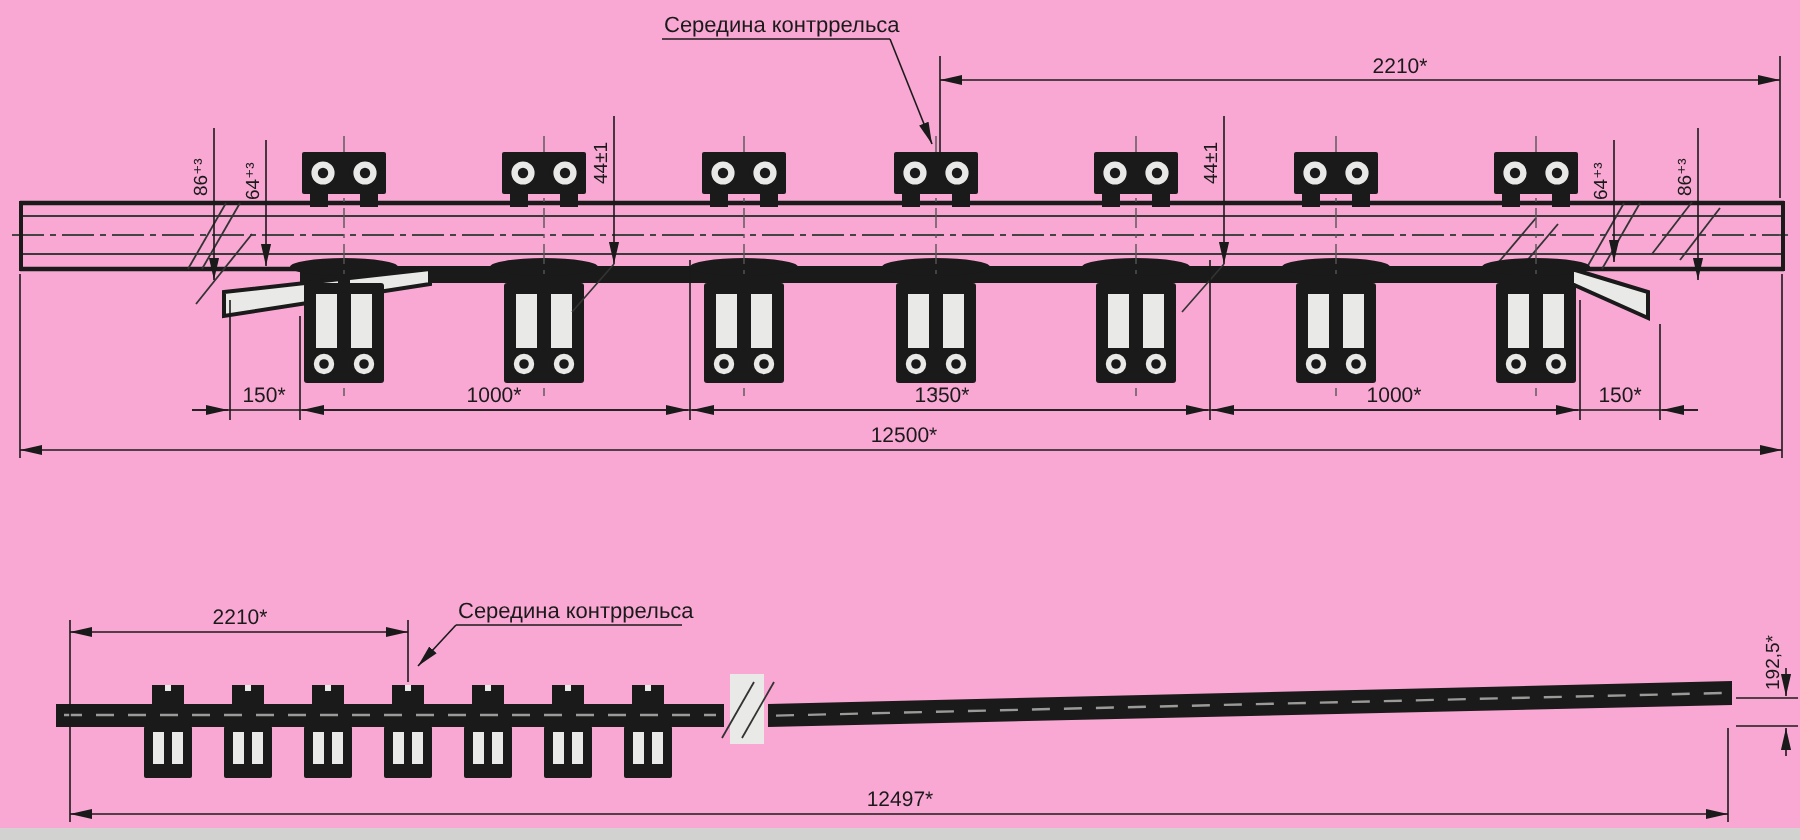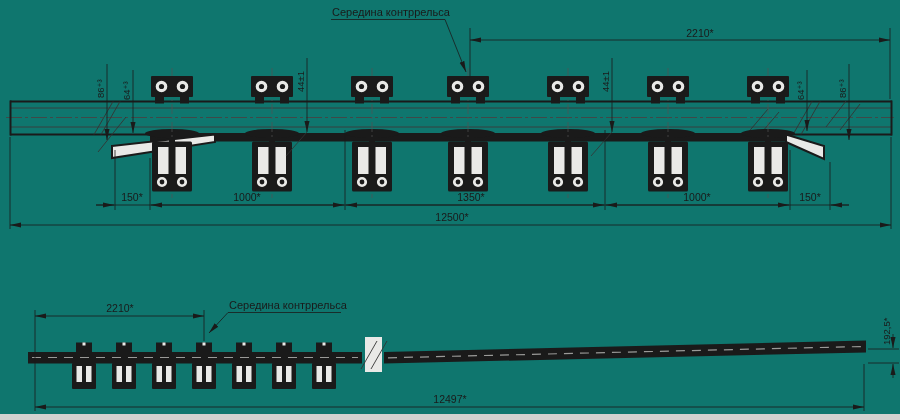--- a/index.html
+++ b/index.html
@@ -1,16 +1,16 @@
 <!DOCTYPE html>
 <html><head>
 <meta charset="utf-8">
 <style>
   html,body{margin:0;padding:0;background:#e9e9e7;}
-  .stage{position:relative;width:900px;height:420px;background:#0f766e;overflow:hidden;
+  .stage{position:relative;width:900px;height:420px;background:#f9a8d4;overflow:hidden;
          font-family:"Liberation Sans",sans-serif;}
   svg{position:absolute;left:0;top:0;}
   svg text{font-family:"Liberation Sans","DejaVu Sans",sans-serif;fill:#1a1a1a;}
   .lbl{font-size:11px;}
   .dim{font-size:10.5px;}
   .gdim{font-size:9.5px;}
 </style>
 </head>
 <body>
 

